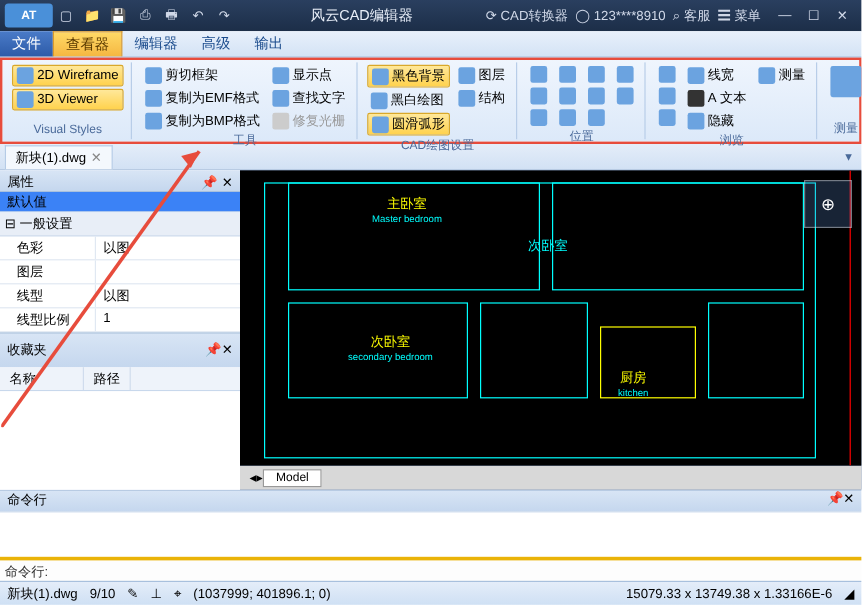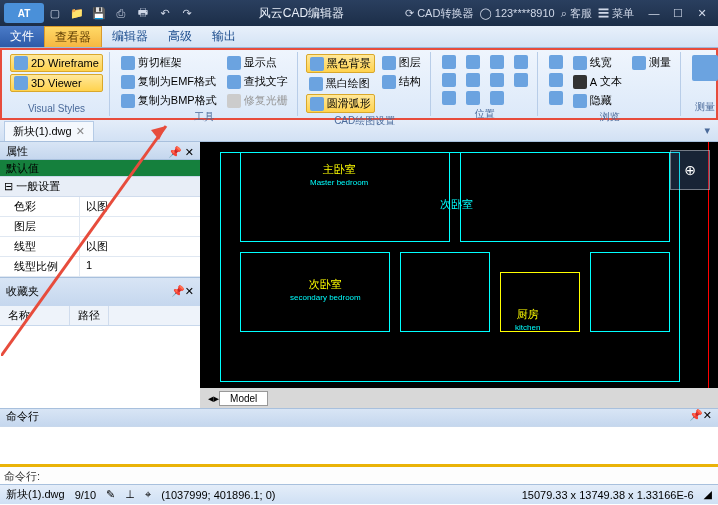--- a/index.html
+++ b/index.html
@@ -22,21 +22,21 @@
 .ribbon-col{display:flex;flex-direction:column;gap:2px}
 .rbtn{display:flex;align-items:center;gap:3px;padding:1px 3px;cursor:pointer;white-space:nowrap;font-size:11px}
 .rbtn.hl{background:linear-gradient(#ffe89a,#ffd24d);border:1px solid #d9a82b;border-radius:2px}
 .rbtn-ico{width:14px;height:14px;display:inline-block;background:#6ba3e0;border-radius:2px}
 .ribbon-label{text-align:center;color:#4a6a9a;font-size:10px;padding-top:1px}
 .doc-tabs{height:22px;background:linear-gradient(#e4edf9,#d2e1f4);display:flex;align-items:center;padding:0 4px;border-bottom:1px solid #a8c0dd}
 .doc-tab{background:#f4f8fd;border:1px solid #b5cbe6;border-bottom:none;padding:2px 8px;display:flex;align-items:center;gap:4px;font-size:11px;cursor:pointer}
 .content{display:flex;height:266px}
 .left-panel{width:200px;display:flex;flex-direction:column;background:#f0f4fa}
 .panel-header{height:20px;background:linear-gradient(#d8e5f5,#c5d7ee);padding:0 6px;display:flex;align-items:flex-end;justify-content:space-between;border-bottom:1px solid #a8c0dd;font-size:11px}
-.panel-sub{height:18px;background:#15803d;padding:0 6px;display:flex;align-items:center;border-bottom:1px solid #c8d8ec;font-size:11px}
+.panel-sub{height:18px;background:#3b82f6;padding:0 6px;display:flex;align-items:center;border-bottom:1px solid #c8d8ec;font-size:11px}
 .prop-table{background:#fff}
 .prop-section{background:#e8eef7;padding:2px 4px;border-bottom:1px solid #d0dced;font-size:11px}
 .prop-row{display:flex;border-bottom:1px solid #e0e8f2;font-size:11px}
 .prop-k{width:80px;padding:2px 14px;border-right:1px solid #e0e8f2}
 .prop-v{flex:1;padding:2px 6px}
 .fav-header{height:32px;background:linear-gradient(#d8e5f5,#c5d7ee);padding:0 6px;display:flex;align-items:center;border-top:1px solid #a8c0dd;font-size:11px}
 .fav-cols{display:flex;background:#eef3fa;border-bottom:1px solid #c8d8ec;font-size:11px}
 .fav-col{padding:2px 8px;border-right:1px solid #d0dced}
 .canvas-wrap{flex:1;display:flex;flex-direction:column;background:#4a6a9a}
 .canvas{flex:1;background:#000;position:relative;overflow:hidden}

